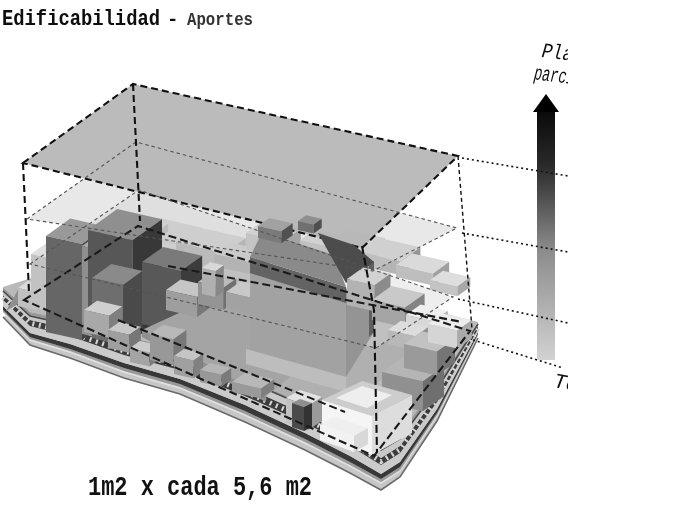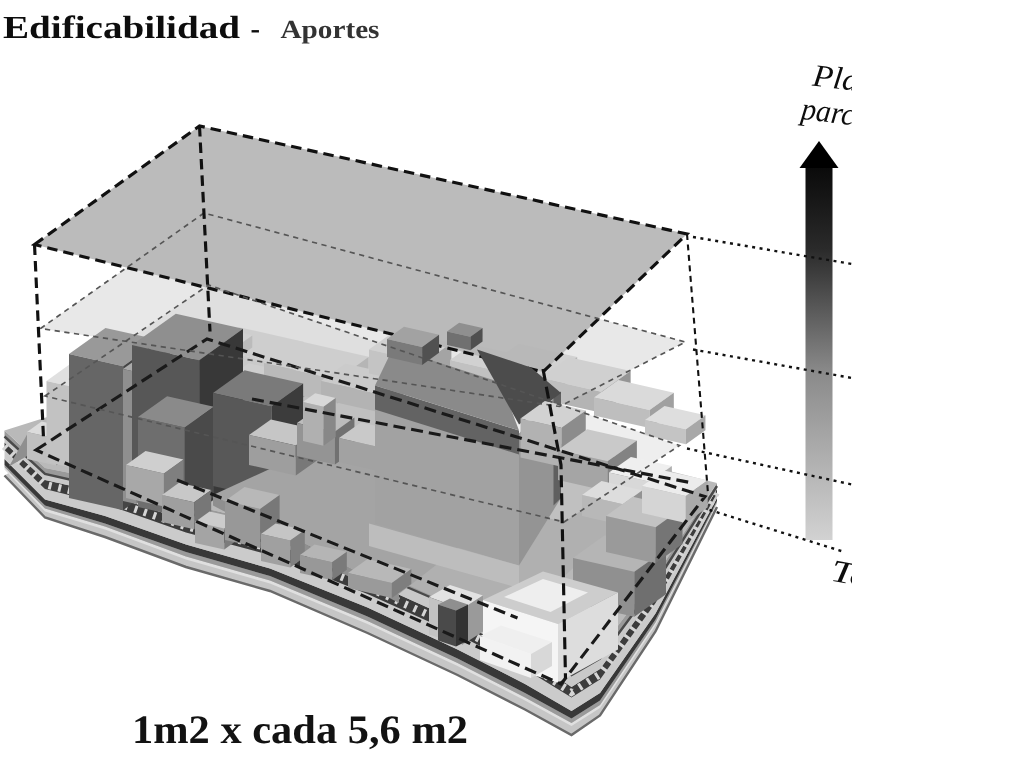--- a/index.html
+++ b/index.html
@@ -1,17 +1,17 @@
 <!DOCTYPE html>
 <html><head>
 <meta charset="utf-8">
 <style>
   html,body{margin:0;padding:0;background:#fff;}
   #stage{position:relative;width:568px;height:505px;overflow:hidden;background:#fff;
-         font-family:Liberation Serif, serif;}
+         font-family:Liberation Mono, monospace;}
   svg{position:absolute;left:0;top:0;}
 </style>
 </head>
 <body>
 <div id="stage">
 <svg width="675" height="505" viewBox="0 0 675 505">
   <defs>
     <linearGradient id="arrowgrad" x1="0" y1="0" x2="0" y2="1">
       <stop offset="0" stop-color="#0a0a0a"></stop>
       <stop offset="0.22" stop-color="#2a2a2a"></stop>

